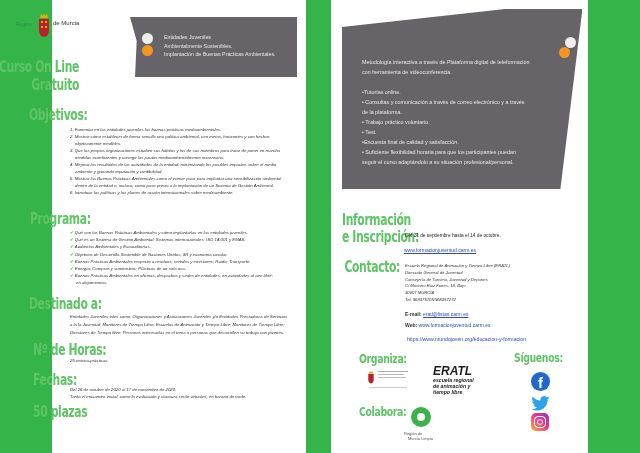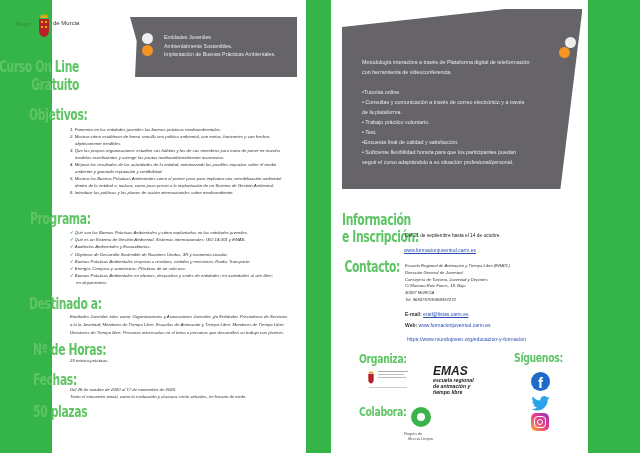--- a/index.html
+++ b/index.html
@@ -139,21 +139,21 @@
   <svg width="8" height="14" viewBox="0 0 12 26">
     <path d="M2 6 L3 2 L5 4 L6 1 L7 4 L9 2 L10 6 Z" fill="#e0b100"></path>
     <path d="M1 7 H11 V18 Q11 24 6 25 Q1 24 1 18 Z" fill="#b8202a"></path>
   </svg>
   <div style="position:absolute;left:11px;top:2px;width:30px;height:1px;background:#aaa;"></div>
   <div style="position:absolute;left:11px;top:5px;width:26px;height:1px;background:#bbb;"></div>
   <div style="position:absolute;left:11px;top:8px;width:28px;height:1px;background:#bbb;"></div>
   <div style="position:absolute;left:2px;top:18px;width:38px;height:1px;background:#ccc;"></div>
 </div>
 <div class="abs" style="left:433px;top:365px;font-family:'Liberation Sans',sans-serif;font-style:italic;font-weight:bold;color:#1f1f1f;">
-  <div style="font-size:12px;line-height:12px;">EMAS</div>
+  <div style="font-size:12px;line-height:12px;">ERATL</div>
   <div style="font-size:5.2px;line-height:6px;">escuela regional</div>
   <div style="font-size:5.2px;line-height:6px;">de animación y</div>
   <div style="font-size:5.2px;line-height:6px;">tiempo libre</div>
 </div>
 
 <div class="abs head" style="left:359px;top:404px;font-size:13px;">Colabora:</div>
 <div class="abs" style="left:402px;top:407px;width:36px;height:44px;">
   <div style="position:absolute;left:9px;top:0;width:20px;height:20px;border-radius:50%;border:6px solid #3cb34a;"></div>
   <div style="position:absolute;left:2px;top:24px;font-size:4px;color:#555;font-family:'Liberation Sans',sans-serif;white-space:nowrap;">Región de</div>
   <div style="position:absolute;left:6px;top:29px;font-size:4px;color:#555;font-family:'Liberation Sans',sans-serif;white-space:nowrap;">Murcia Limpia</div>

